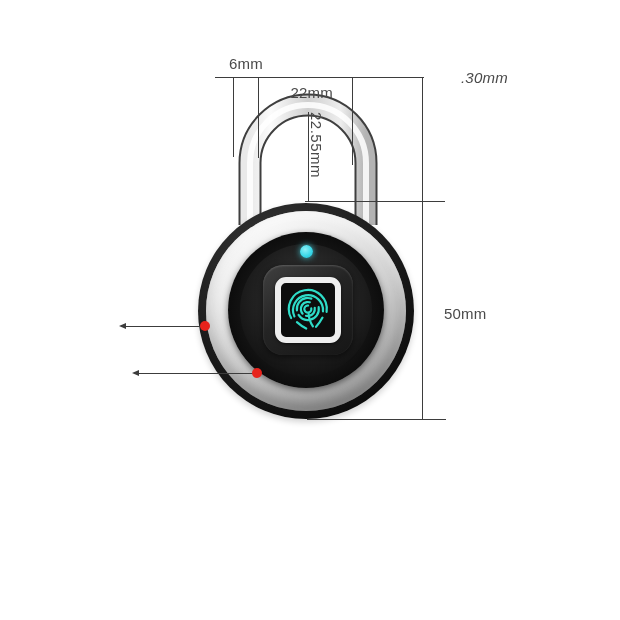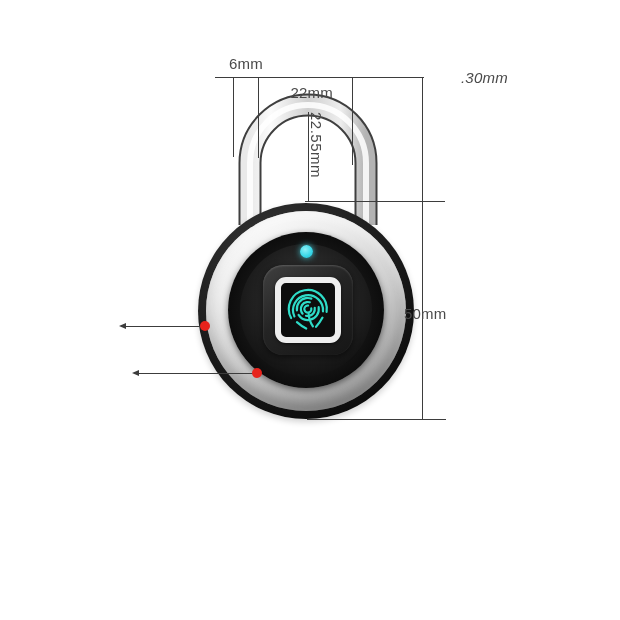--- a/index.html
+++ b/index.html
@@ -110,21 +110,21 @@
   <div class="dline" style="left:352px;top:77px;width:1px;height:88px;"></div>
   <div class="dline" style="left:308px;top:112px;width:1px;height:89px;"></div>
   <div class="dline" style="left:305px;top:201px;width:140px;height:1px;"></div>
   <div class="dline" style="left:422px;top:77px;width:1px;height:342px;"></div>
   <div class="dline" style="left:307px;top:419px;width:139px;height:1px;"></div>
 
   <div class="dlabel" style="left:226px;top:55px;width:40px;text-align:center;">6mm</div>
   <div class="dlabel" style="left:285px;top:52px;width:48px;text-align:right;margin-top:32px;">22mm</div>
   <div class="dlabel" style="left:461px;top:69px;font-style:italic;">.30mm</div>
   <div class="dlabel vertical" style="left:308px;top:112px;">22.55mm</div>
-  <div class="dlabel" style="left:404px;top:305px;">50mm</div>
+  <div class="dlabel" style="left:444px;top:305px;">50mm</div>
 
   <div class="callout-arrow" style="left:119px;top:323px;"></div>
   <div class="callout-line" style="left:124px;top:326px;width:81px;"></div>
   <div class="callout-dot" style="left:200px;top:321px;"></div>
 
   <div class="callout-arrow" style="left:132px;top:370px;"></div>
   <div class="callout-line" style="left:137px;top:373px;width:120px;"></div>
   <div class="callout-dot" style="left:252px;top:368px;"></div>
 
 </div>

